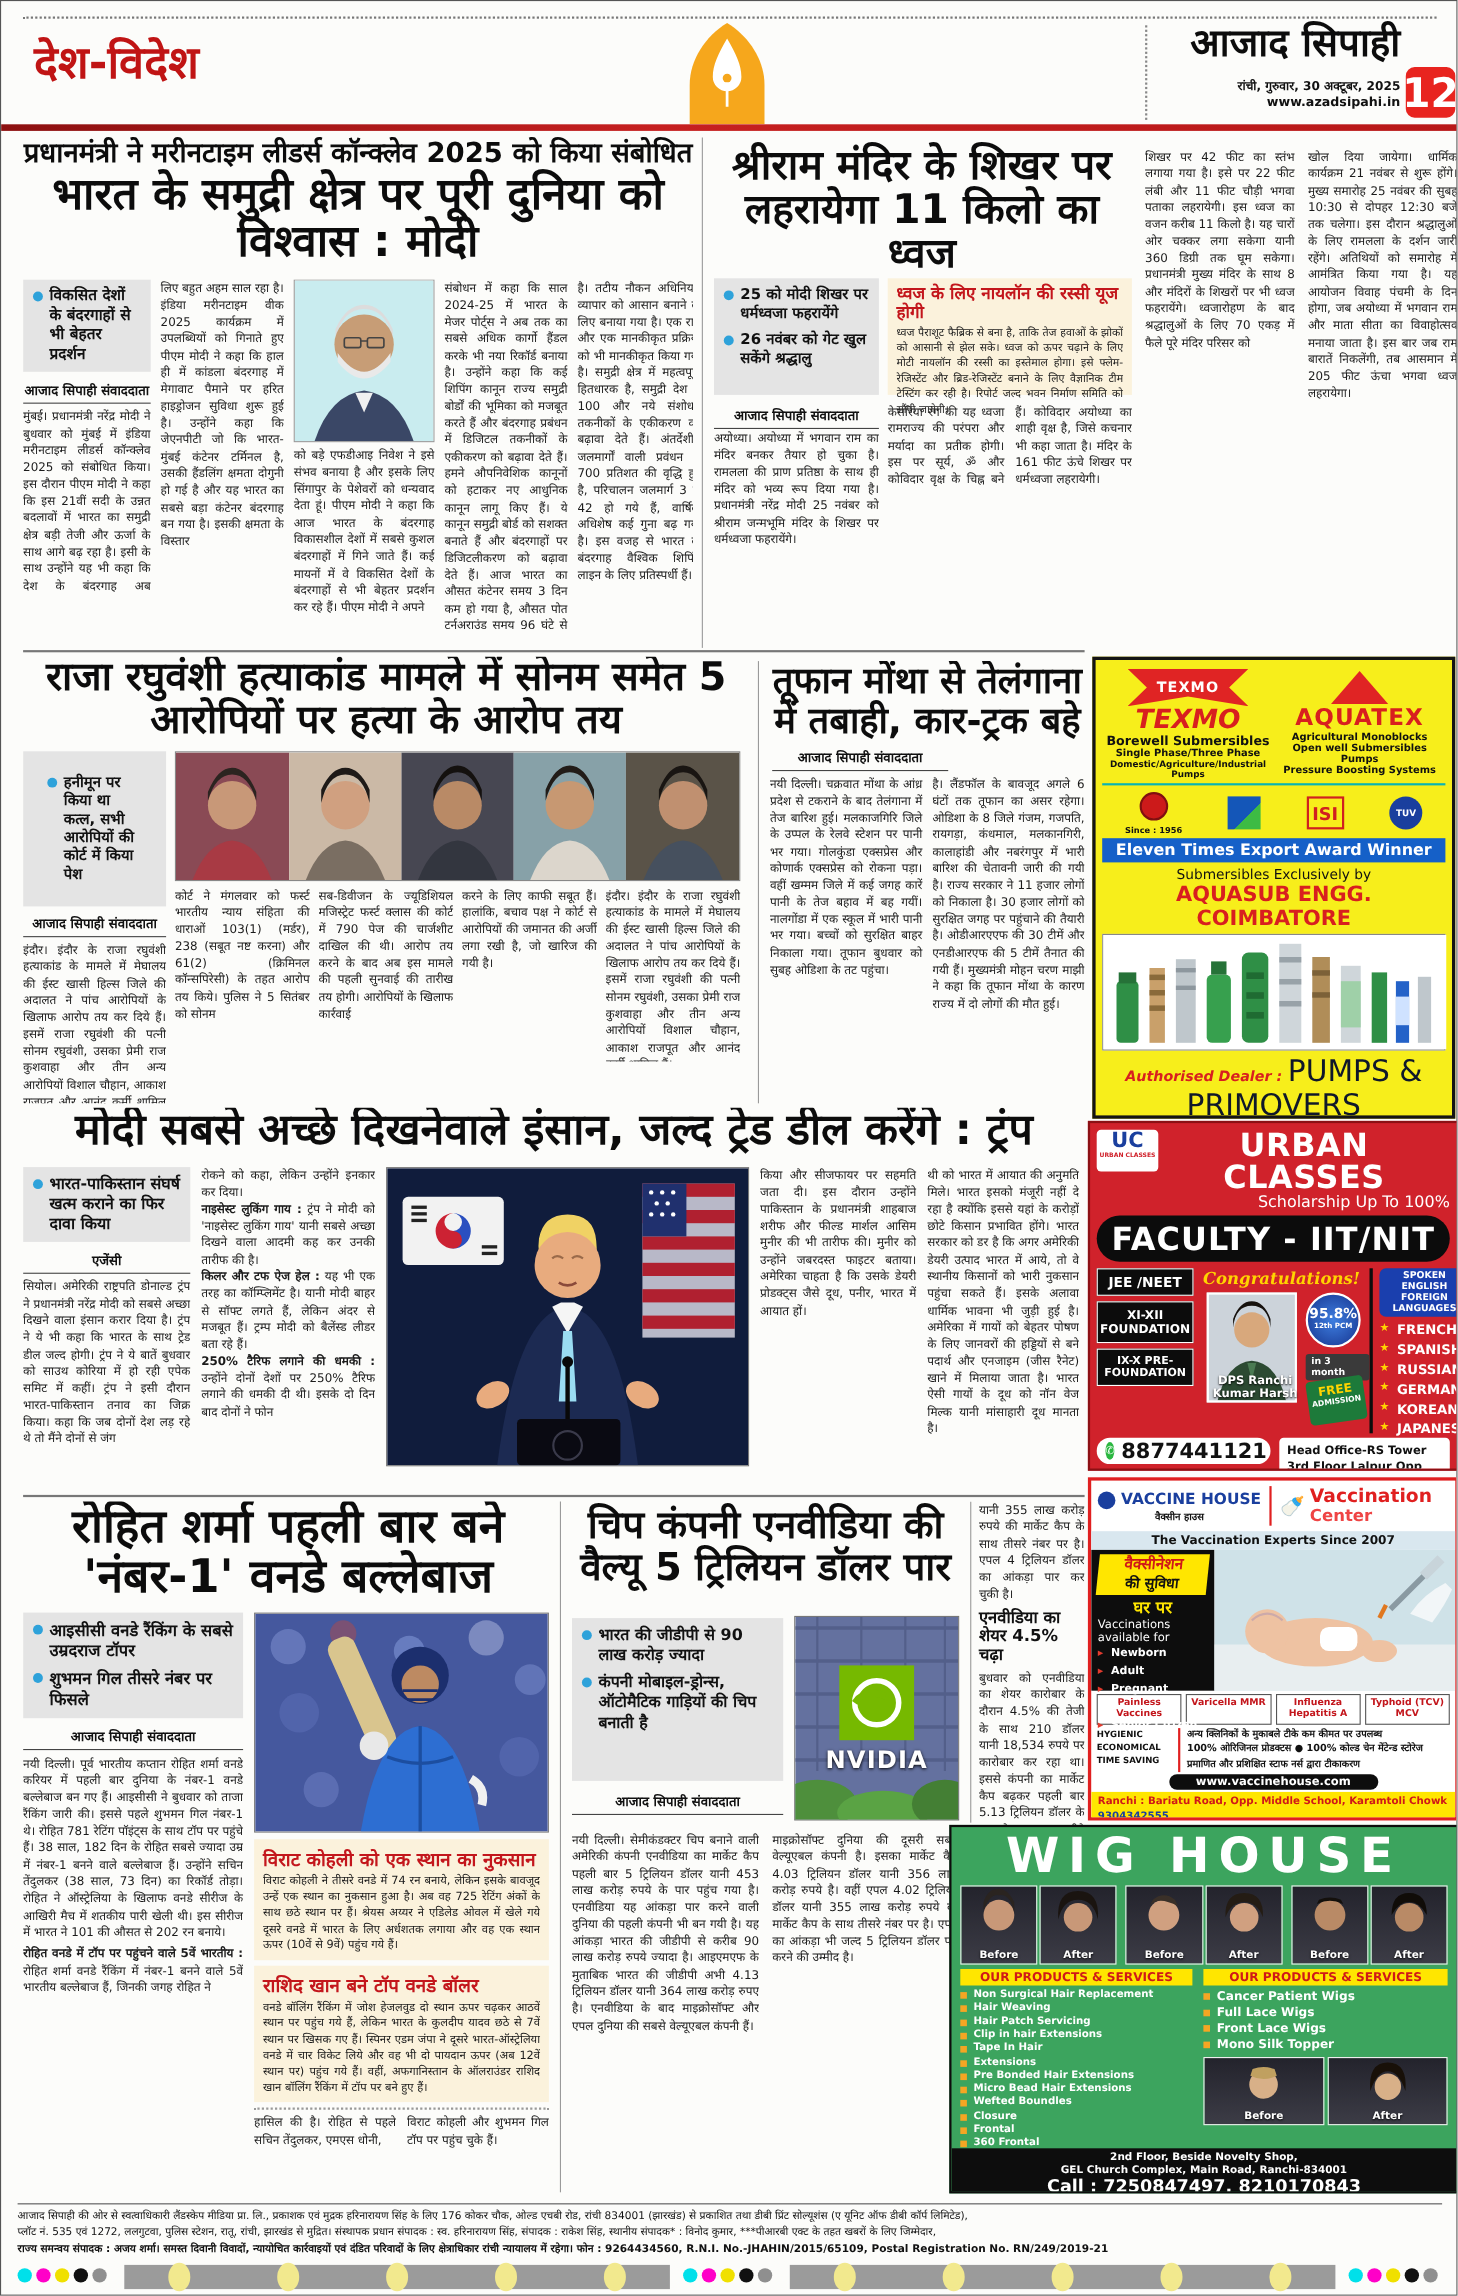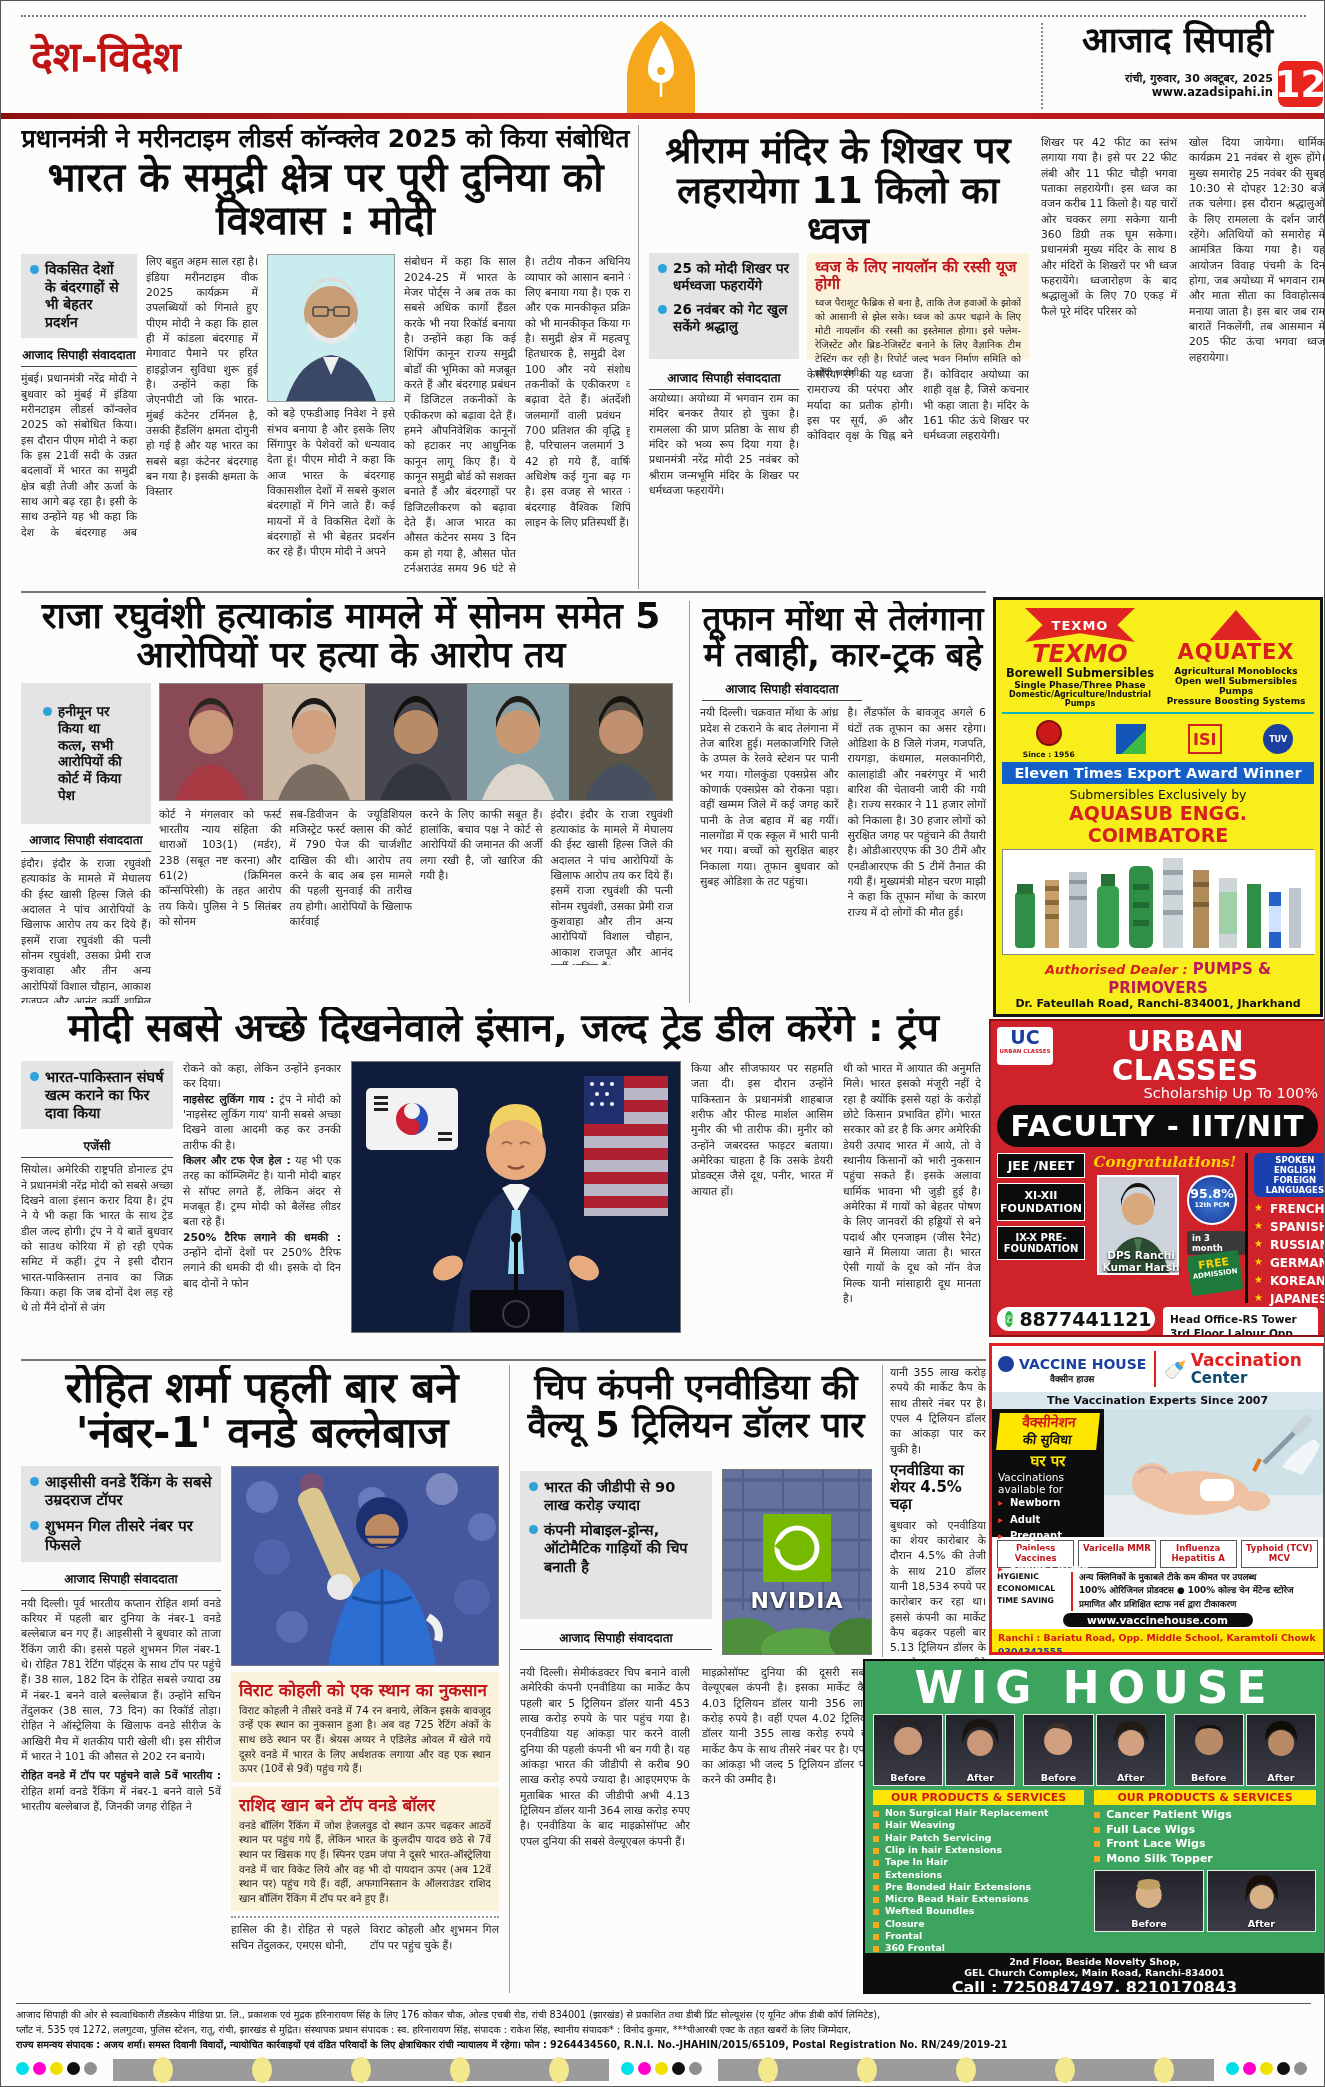--- a/index.html
+++ b/index.html
@@ -232,21 +232,21 @@
             <rect x="216" y="42" width="18" height="42" fill="#9fd0a8"></rect>
           <rect x="244" y="34" width="14" height="64" fill="#2f8f46"></rect>
           <rect x="266" y="42" width="12" height="56" fill="#2462c8"></rect>
             <rect x="266" y="56" width="12" height="26" fill="#cfe2ff"></rect>
           <rect x="286" y="38" width="12" height="60" fill="#bfc7cc"></rect>
         </g>
       </svg>
     </div>
     <div style="margin-top:4px;text-align:center">
       <span style="color:#d81f1f;font-weight:bold;font-style:italic;font-size:13px">Authorised Dealer :</span>
-      <span style="color:#be185d;font-weight:bold;font-size:15px">PUMPS &amp; PRIMOVERS</span>
+      <span style="color:#0f172a;font-weight:normal;font-size:27px">PUMPS &amp; PRIMOVERS</span>
     </div>
     <div style="text-align:center;font-weight:bold;font-size:11px">Dr. Fateullah Road, Ranchi-834001, Jharkhand</div>
 
   </div>
 
   <div class="abs" style="left:20px;top:1006px;width:965px;height:350px;overflow:hidden">
     <div class="hl" style="font-size:39px">मोदी सबसे अच्छे दिखनेवाले इंसान, जल्द ट्रेड डील करेंगे : ट्रंप</div>
     <div style="display:flex;gap:10px;margin-top:12px;height:284px">
       <div style="width:152px;flex:none">
         <div class="gbox">
@@ -472,21 +472,21 @@
     <div style="display:flex;align-items:center;height:46px;padding:0 6px">
       <div style="flex:none;text-align:center">
         <span style="display:inline-block;width:16px;height:16px;border-radius:50%;background:#1a3f9e;vertical-align:middle"></span>
         <span style="color:#1a3f9e;font-weight:bold;font-size:14px;vertical-align:middle">VACCINE HOUSE</span>
         <div style="font-weight:bold;font-size:9px">वैक्सीन हाउस</div>
       </div>
       <div style="width:2px;height:36px;background:#e02020;margin:0 8px"></div>
       <span style="font-size:18px">🍼</span>
       <div style="margin-left:4px">
         <div style="color:#e02020;font-weight:bold;font-size:17px;line-height:1">Vaccination</div>
-        <div style="color:#0c4a6e;font-weight:bold;font-size:15px">Center</div>
+        <div style="color:#ef4444;font-weight:bold;font-size:15px">Center</div>
       </div>
     </div>
     <div style="background:#d9e7ef;text-align:center;font-weight:bold;font-size:11px;padding:2px 0">The Vaccination Experts Since 2007</div>
     <div style="display:flex;height:128px">
       <div style="width:112px;flex:none;background:#0d0d0d;padding:4px 6px">
         <div style="background:#ffe600;transform:skewX(-6deg);padding:2px 4px;text-align:center">
           <div style="color:#d01818;font-weight:bold;font-size:14px;line-height:1.1">वैक्सीनेशन</div>
           <div style="color:#111;font-weight:bold;font-size:13px">की सुविधा</div>
         </div>
         <div style="color:#ffe600;font-weight:bold;font-size:15px;text-align:center">घर पर</div>

